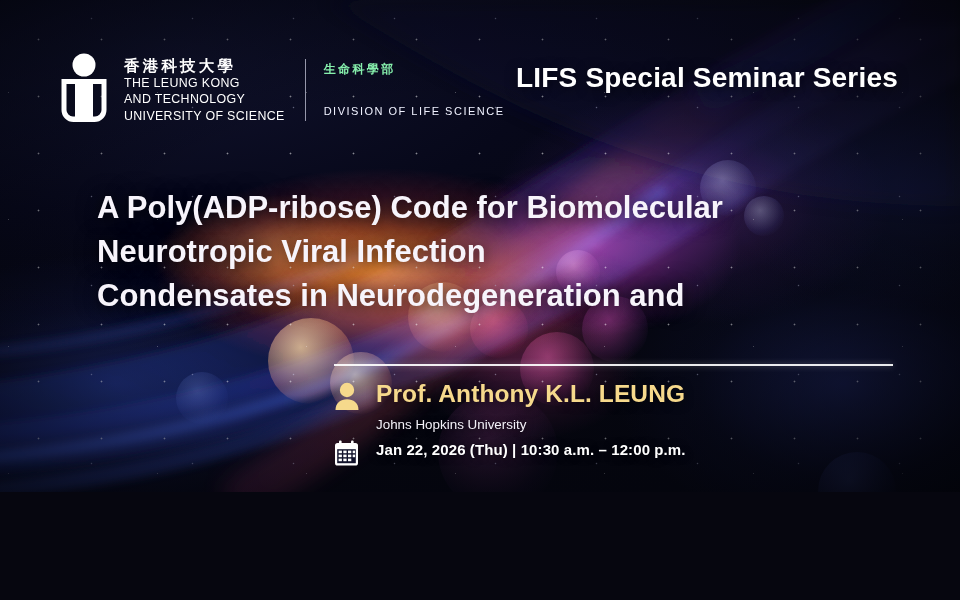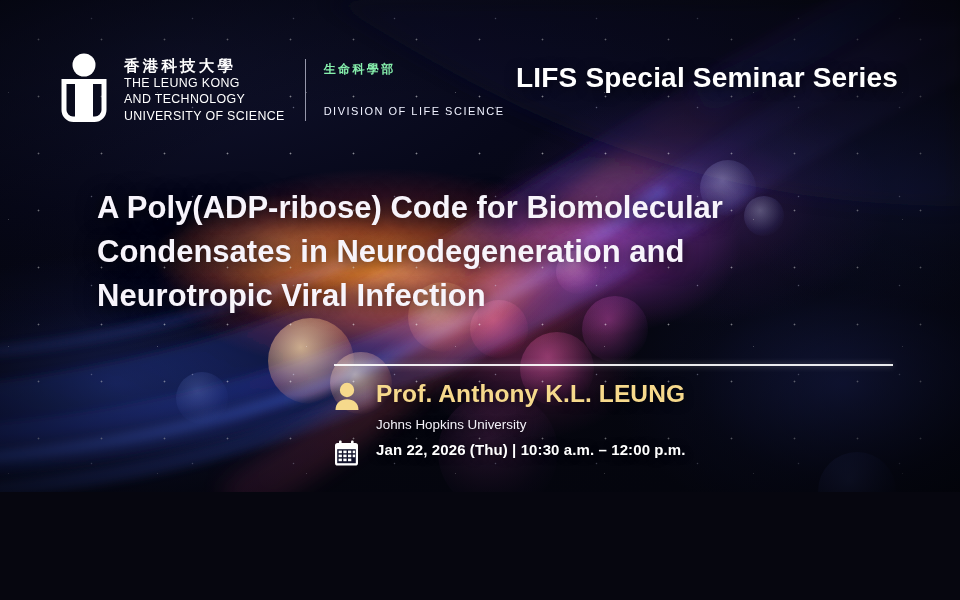--- a/index.html
+++ b/index.html
@@ -337,22 +337,22 @@
       <div>
         <div class="div-cn">生命科學部</div>
         <div class="div-en">DIVISION OF LIFE SCIENCE</div>
       </div>
     </div>
 
     <div class="series-title">LIFS Special Seminar Series</div>
 
     <div class="main-title">
       <span class="tline">A Poly(ADP-ribose) Code for Biomolecular</span>
+      <span class="tline">Neurotropic Viral Infection</span>
       <span class="tline">Condensates in Neurodegeneration and</span>
-      <span class="tline">Neurotropic Viral Infection</span>
     </div>
 
     <div class="divider"></div>
 
     <div class="details">
 
       <div class="row speaker-row">
         <div class="row-icon">
           <svg class="icon-person" viewBox="0 0 26 28" aria-hidden="true">
             <circle cx="13" cy="8" r="7.2" fill="#f6d98c"></circle>

